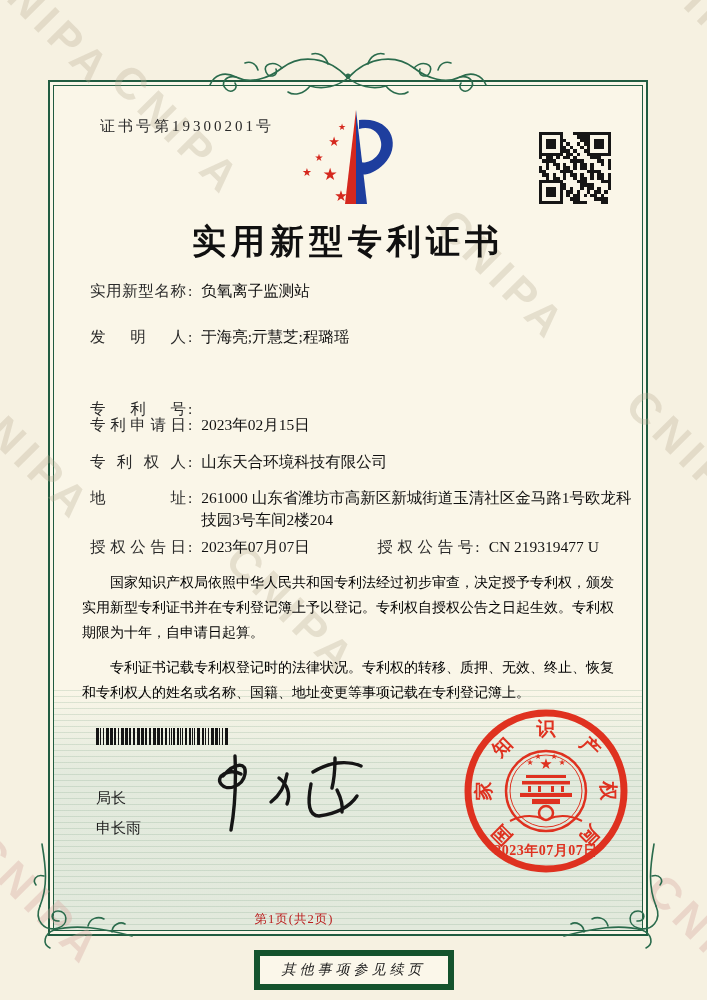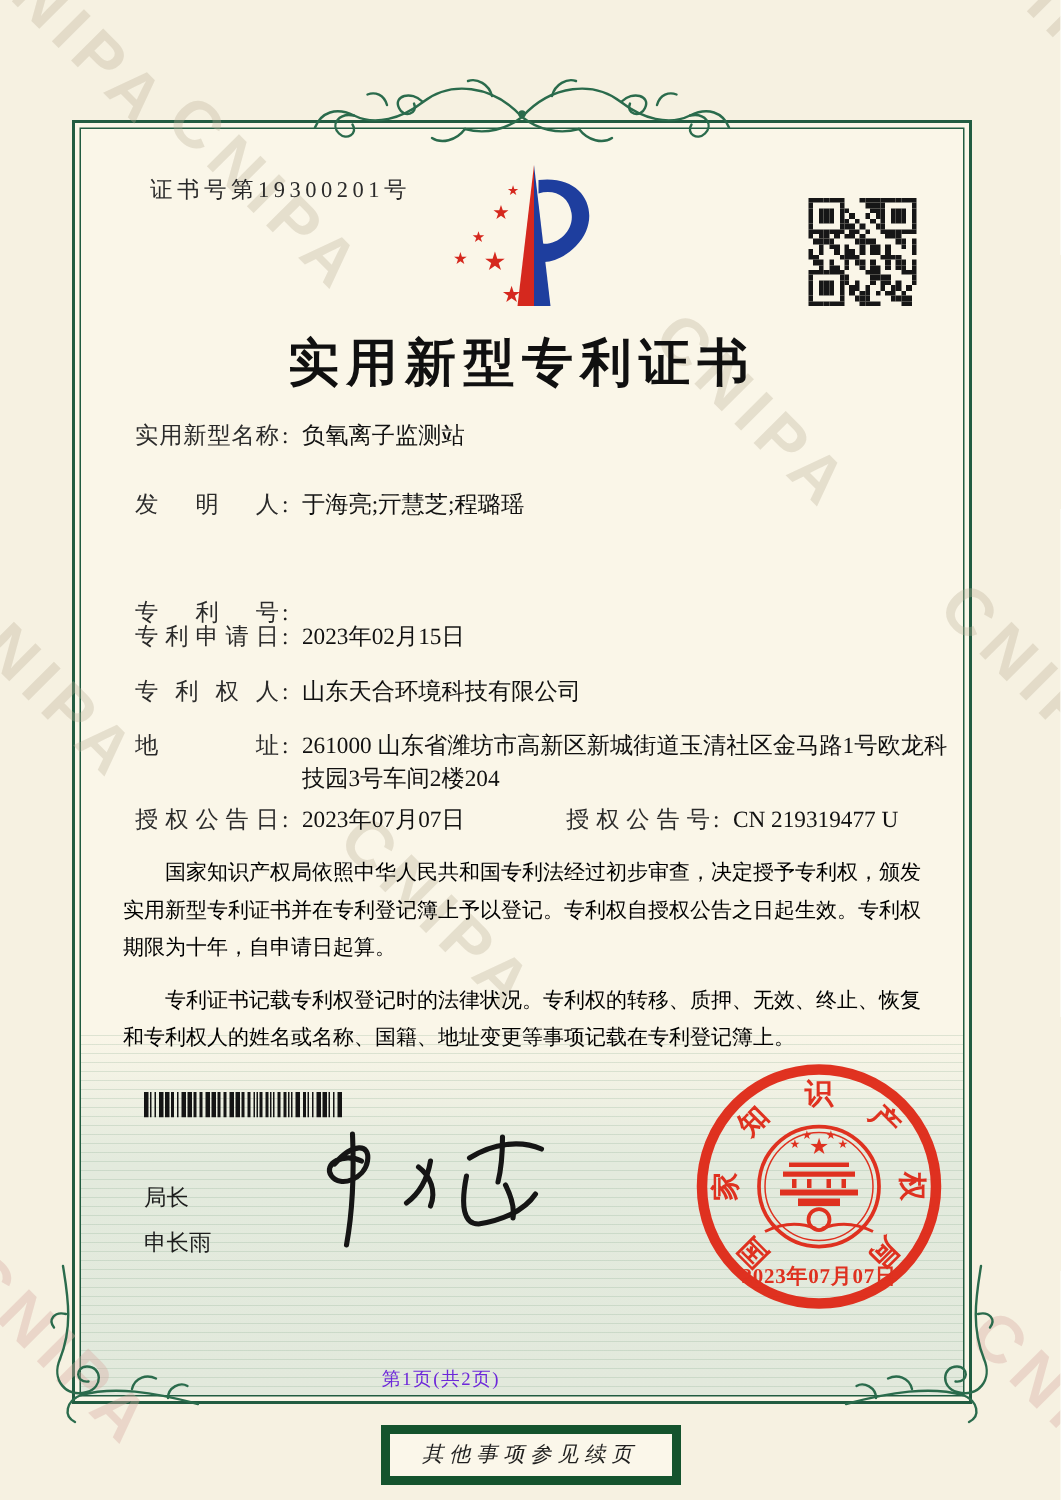--- a/index.html
+++ b/index.html
@@ -62,21 +62,21 @@
                    font-family:Liberation Serif, serif; color:#1d1d1d; }
   .officer-name  { position:absolute; left:96px; top:819px; z-index:4; font-size:15px;
                    font-family:"Liberation Sans","DejaVu Sans",sans-serif; color:#1d1d1d; }
   .sig { position:absolute; left:195px; top:750px; width:190px; height:88px; z-index:4; }
 
   .seal { position:absolute; left:462px; top:705px; width:168px; height:168px; z-index:5; opacity:0.93; }
   .seal-char { font-size:19px; font-weight:bold; fill:#df2412; }
   .seal-date { font-size:14px; font-weight:bold; fill:#df2412; letter-spacing:0.5px; }
 
   .page-num { position:absolute; left:48px; top:911px; width:492px; z-index:4; text-align:center;
-              font-size:12.5px; letter-spacing:1px; color:#6d28d9; }
+              font-size:12.5px; letter-spacing:1px; color:#b91c1c; }
   .note-box { position:absolute; left:50%; top:950px; transform:translateX(-50%); z-index:3;
               border:6px solid #14532d; background:#fbf7ea; padding:5px 22px;
               font-size:14px; font-style:italic; letter-spacing:4px; color:#1f1f1f; white-space:nowrap; }
 
   .logo-star { fill:#d5281e; }
 </style>
 </head>
 <body>
 
 <div class="page">

